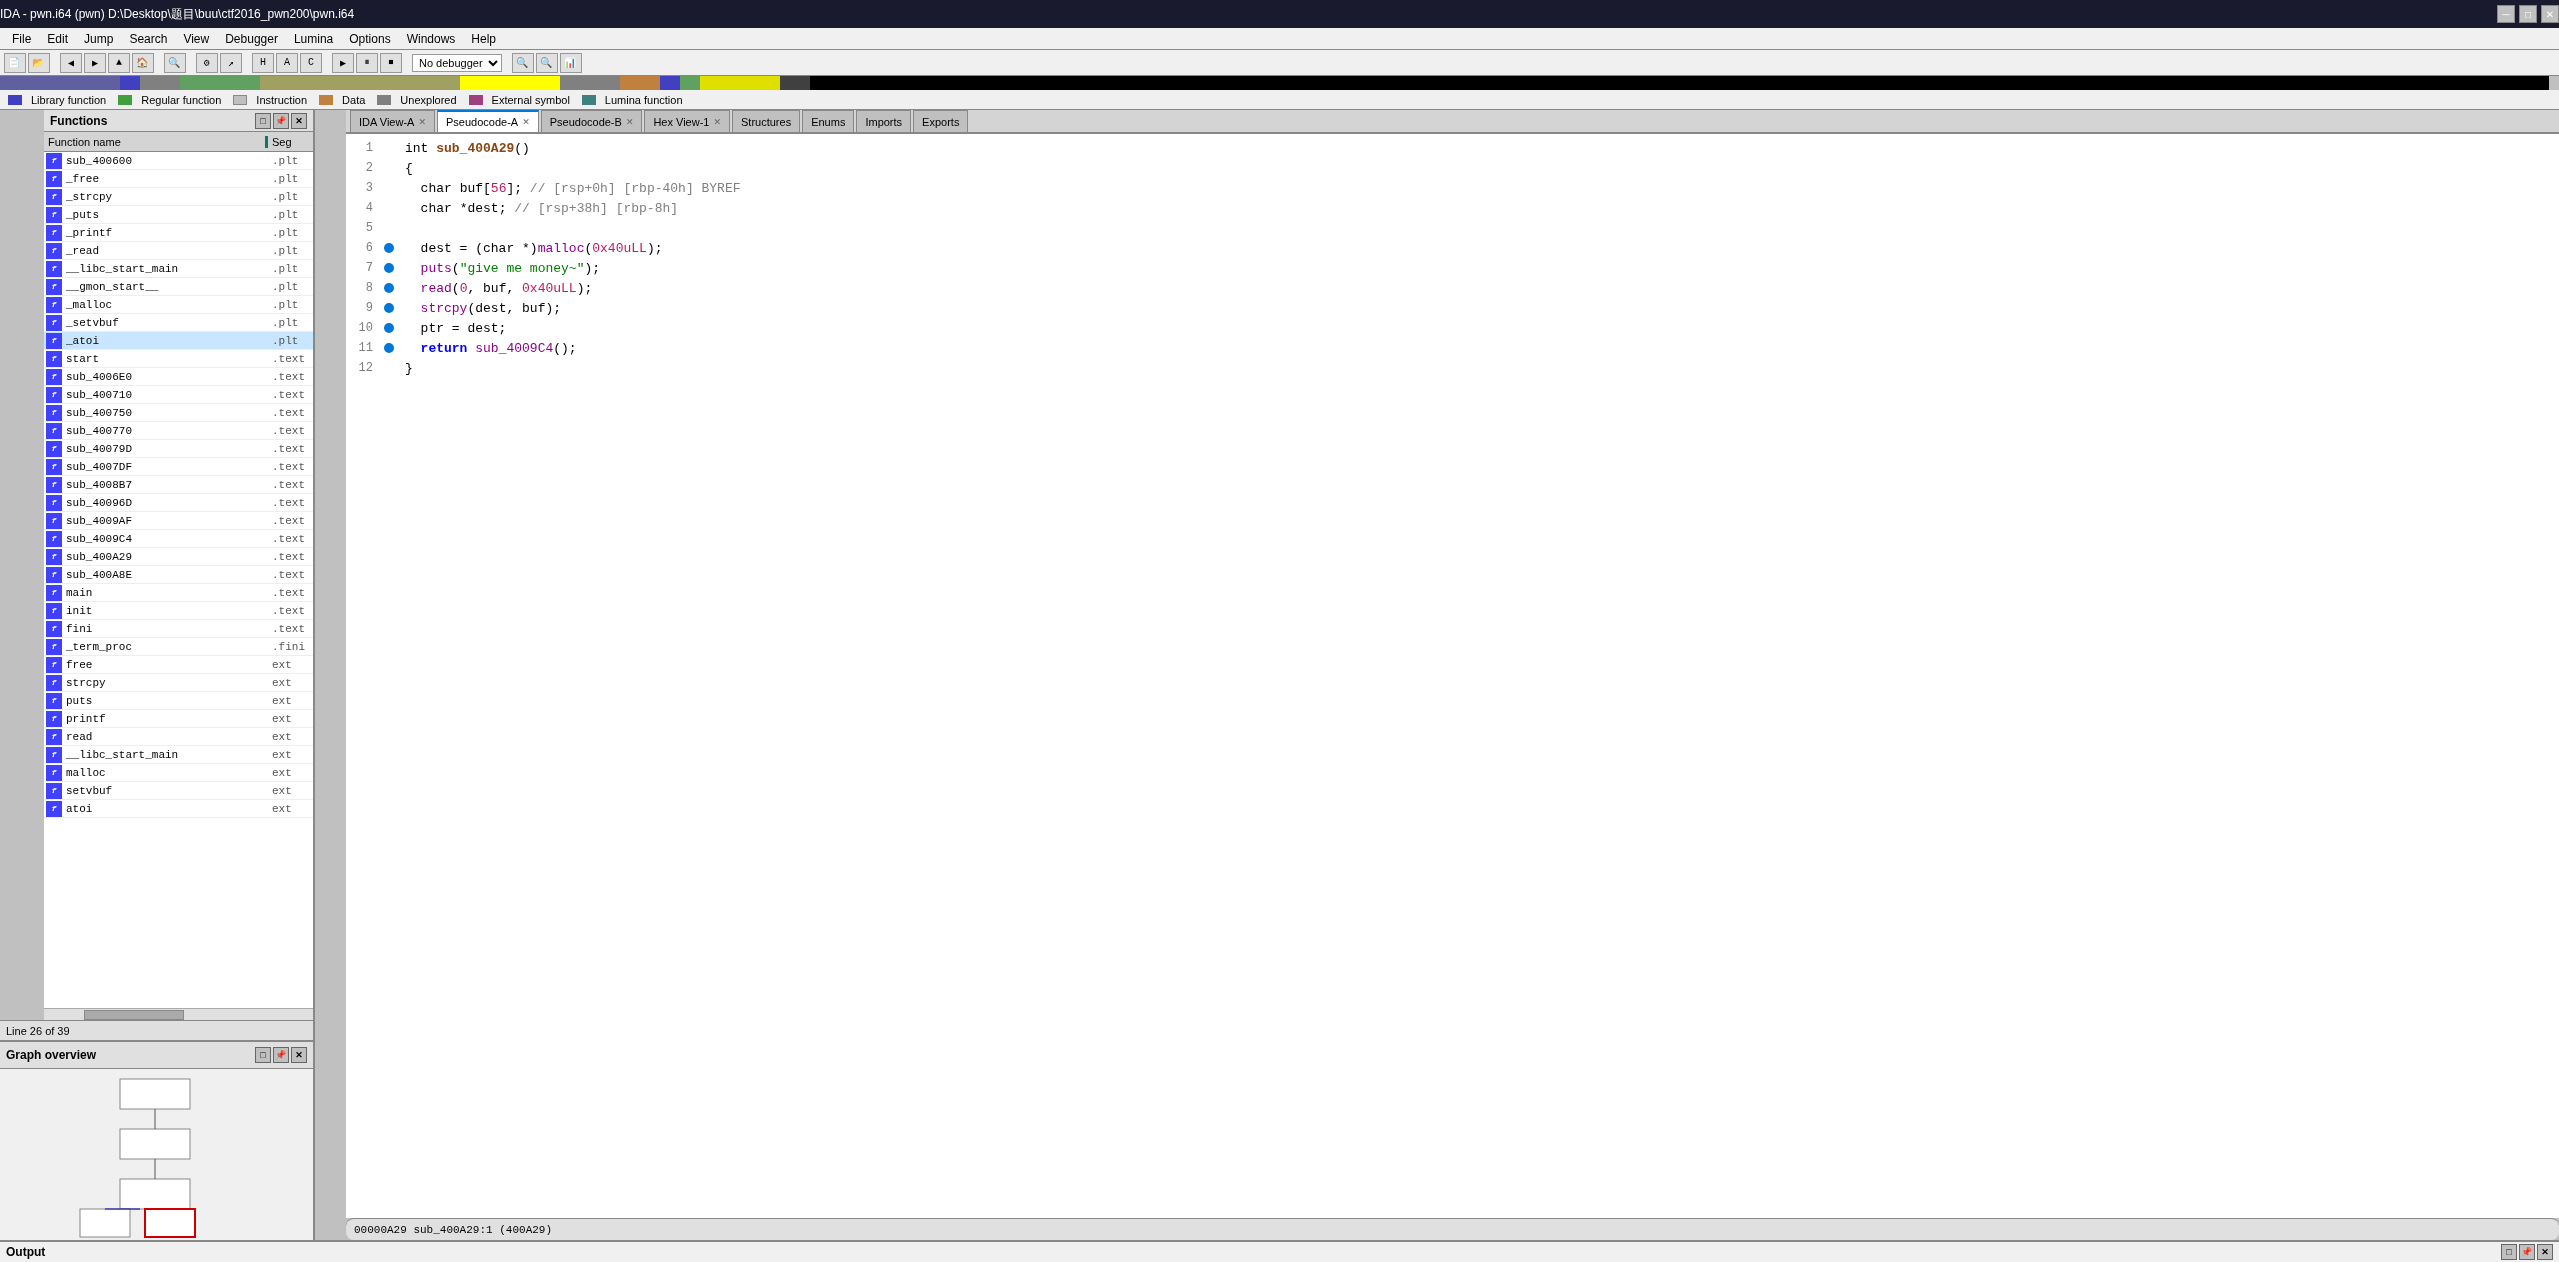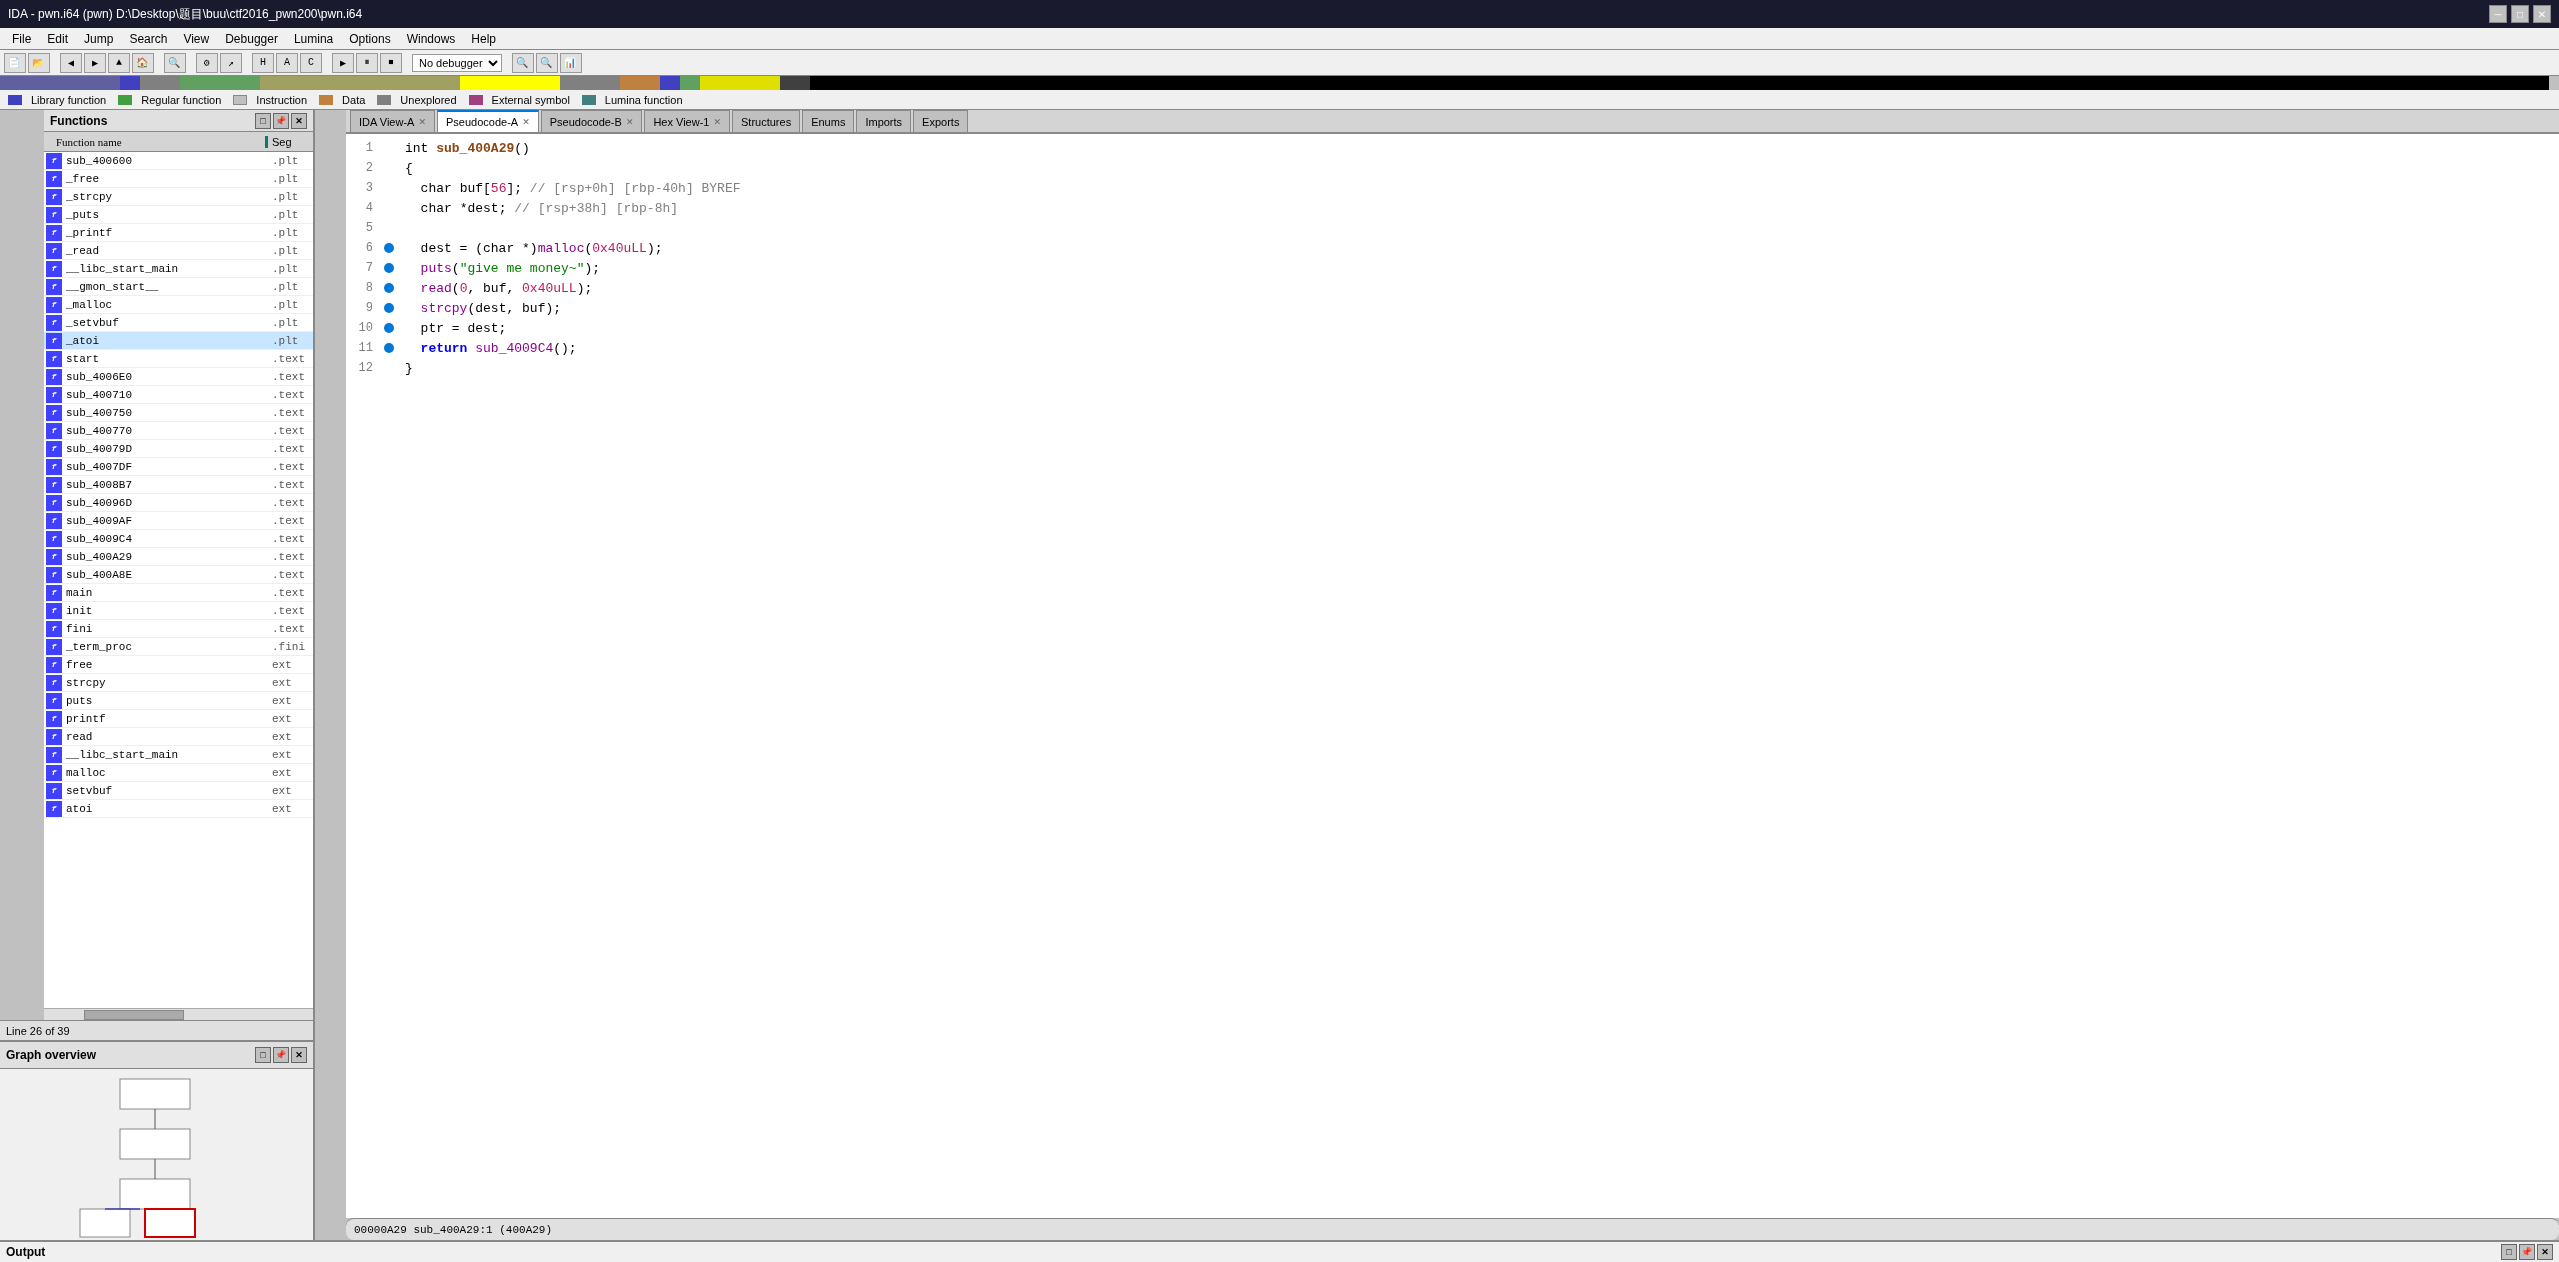--- a/index.html
+++ b/index.html
@@ -13,21 +13,21 @@
       height: 1262px;
     }
     
     #title-bar {
       background: #1a1a2e;
       color: #fff;
       height: 28px;
       display: flex;
       align-items: center;
       justify-content: space-between;
-      padding: 0 8px;
+      padding: 0 0;
       font-size: 12px;
       font-family: Arial, sans-serif;
     }
     #title-bar-controls {
       display: flex;
       gap: 4px;
     }
     .title-btn {
       width: 18px;
       height: 18px;
@@ -148,23 +148,22 @@
       background: #d4d4d4;
       height: 20px;
       display: flex;
       align-items: center;
       border-bottom: 1px solid #888;
       font-family: Arial, sans-serif;
       font-size: 11px;
     }
     .func-col-name {
       flex: 1;
-      padding: 0 12px;
+      padding: 0 4px;
       border-right: 3px solid #0f766e;
-      font-family: Liberation Serif, serif;
     }
     .func-col-seg {
       width: 45px;
       padding: 0 4px;
     }
     .func-row {
       height: 18px;
       display: flex;
       align-items: center;
       border-bottom: 1px solid #eee;

